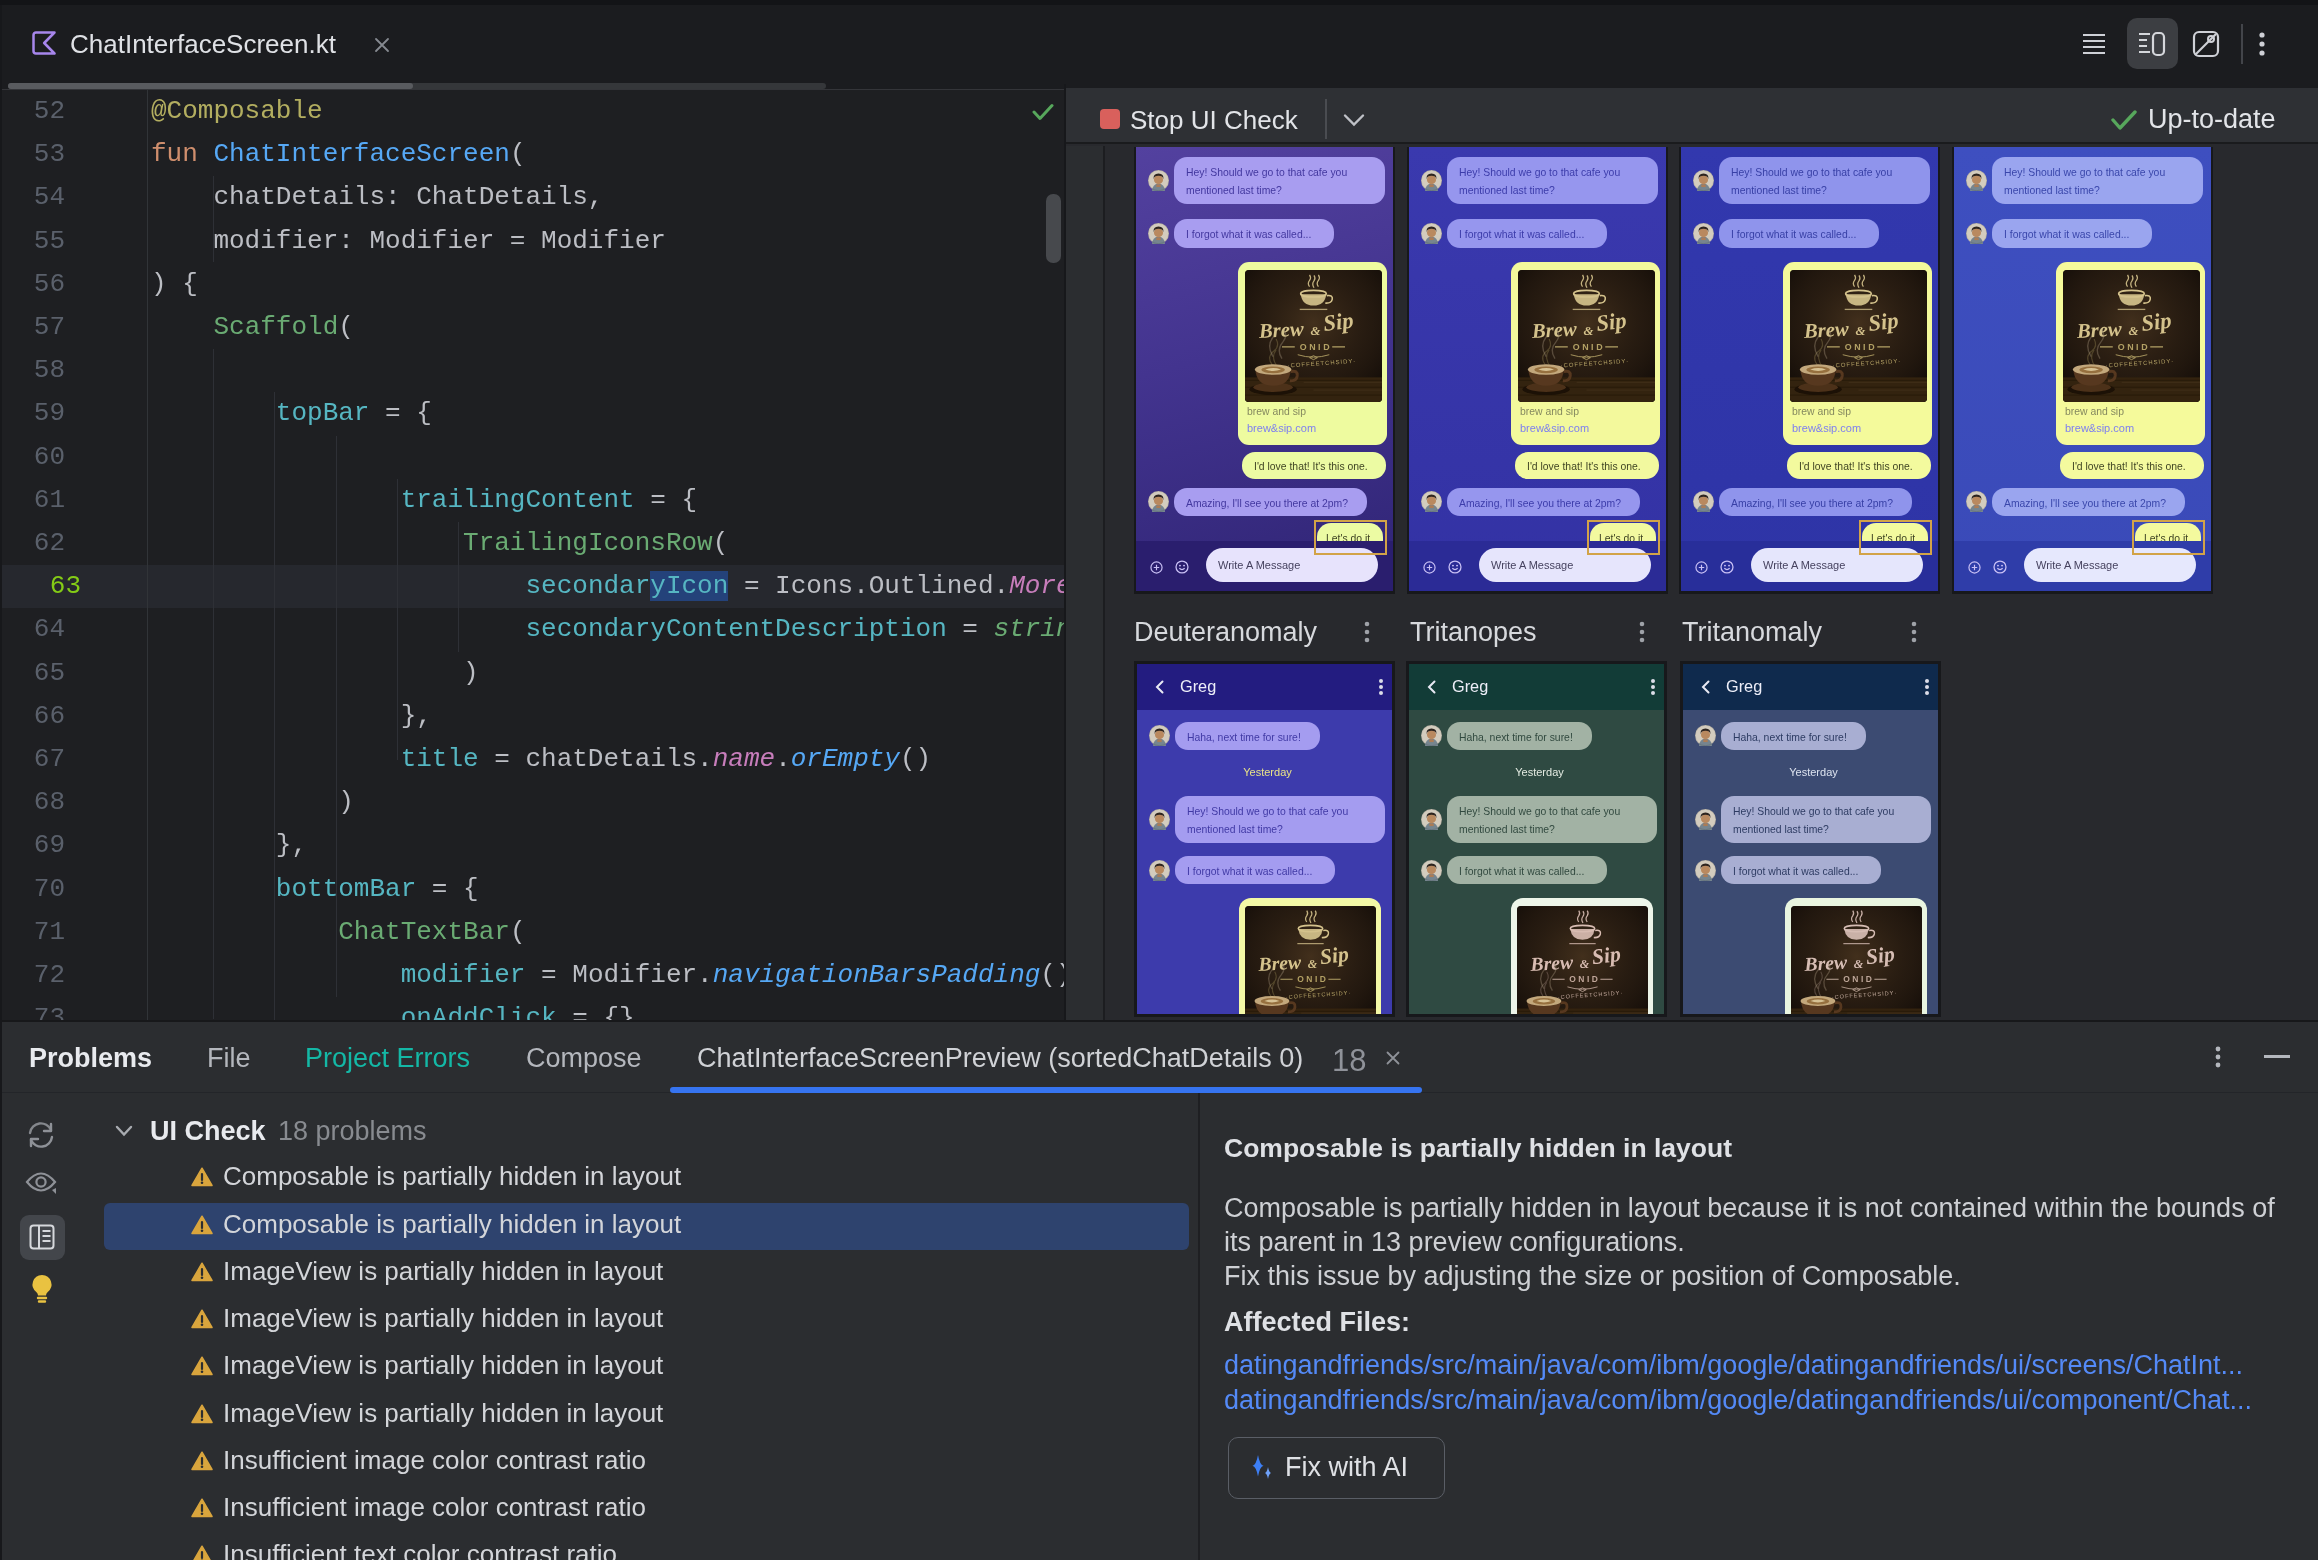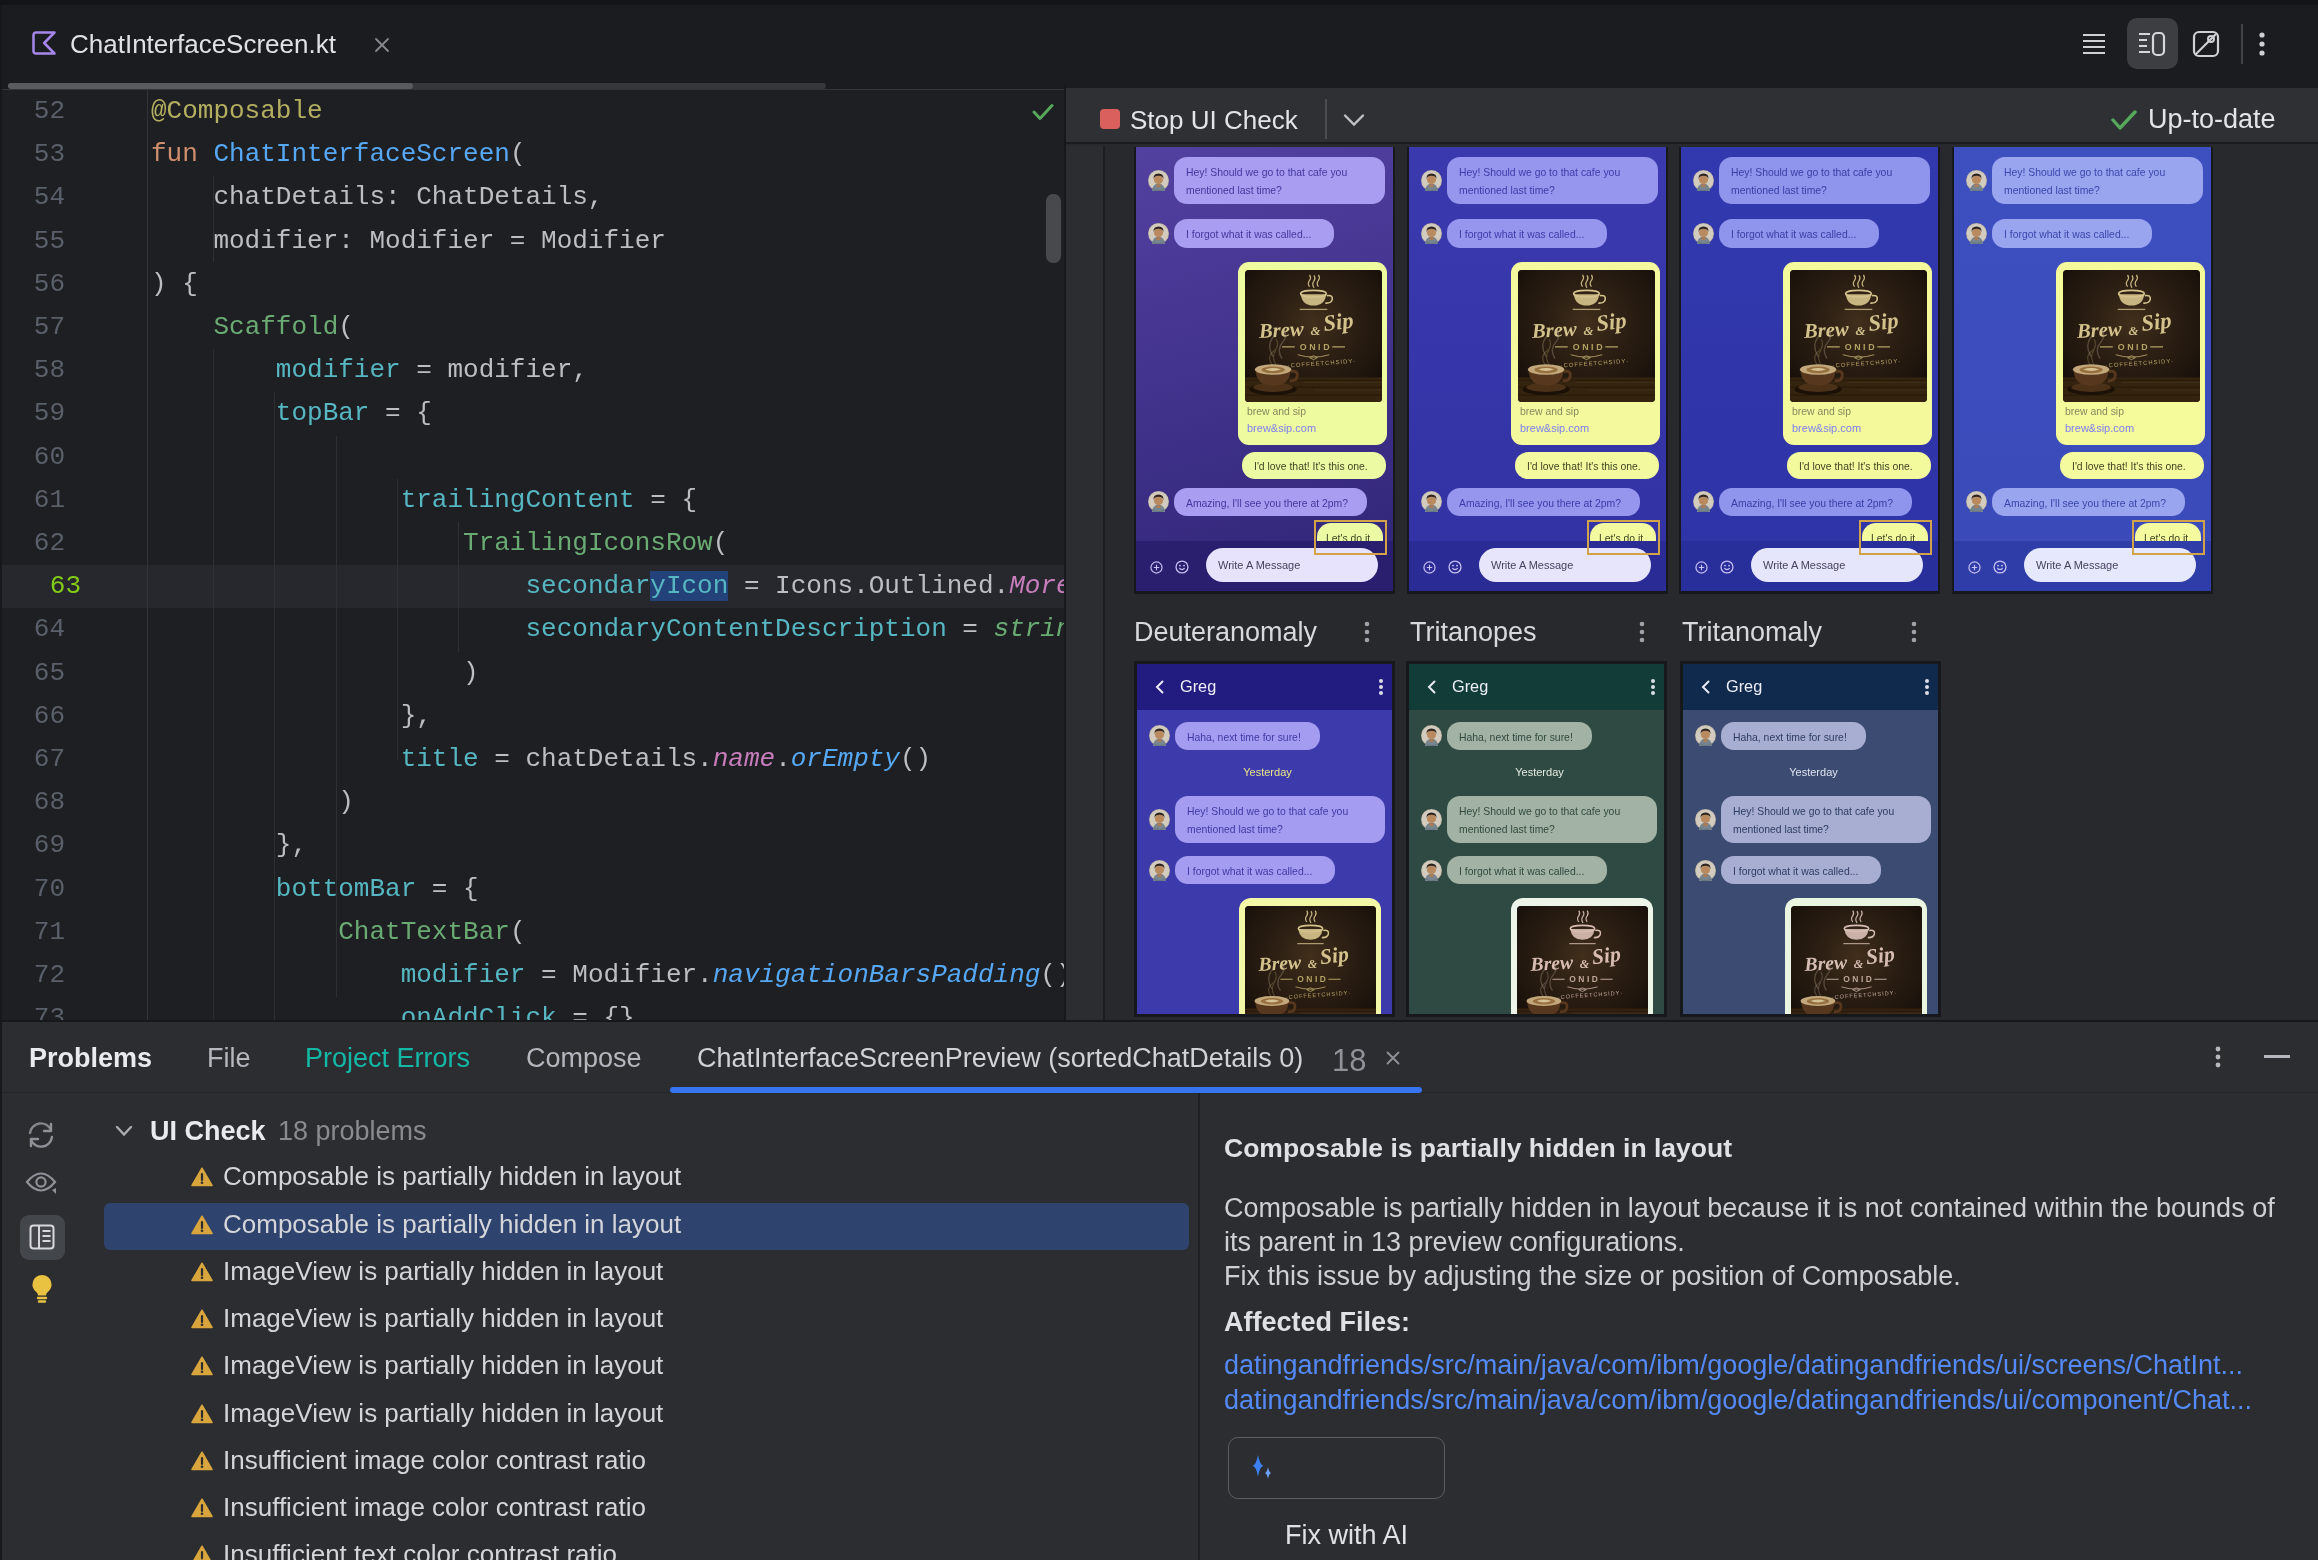--- a/index.html
+++ b/index.html
@@ -75,21 +75,20 @@
 <div class="codeline" style="left:151px;top:43px"><span class="k">fun </span><span class="f">ChatInterfaceScreen</span><span class="w">(</span></div>
 <div class="lnum" style="left:0;top:86px;color:#5a606b">54</div>
 <div class="codeline" style="left:151px;top:86px"><span class="w">    chatDetails: ChatDetails,</span></div>
 <div class="lnum" style="left:0;top:130px;color:#5a606b">55</div>
 <div class="codeline" style="left:151px;top:130px"><span class="w">    modifier: Modifier = Modifier</span></div>
 <div class="lnum" style="left:0;top:173px;color:#5a606b">56</div>
 <div class="codeline" style="left:151px;top:173px"><span class="w">) {</span></div>
 <div class="lnum" style="left:0;top:216px;color:#5a606b">57</div>
 <div class="codeline" style="left:151px;top:216px"><span class="w">    </span><span class="g">Scaffold</span><span class="w">(</span></div>
 <div class="lnum" style="left:0;top:259px;color:#5a606b">58</div>
-<div class="codeline" style="left:151px;top:259px"><span class="w">        </span><span class="p">modifier</span><span class="w"> = modifier,</span></div>
 <div class="lnum" style="left:0;top:302px;color:#5a606b">59</div>
 <div class="codeline" style="left:151px;top:302px"><span class="w">        </span><span class="p">topBar</span><span class="w"> = {</span></div>
 <div class="lnum" style="left:0;top:346px;color:#5a606b">60</div>
 <div class="lnum" style="left:0;top:389px;color:#5a606b">61</div>
 <div class="codeline" style="left:151px;top:389px"><span class="w">                </span><span class="p">trailingContent</span><span class="w"> = {</span></div>
 <div class="lnum" style="left:0;top:432px;color:#5a606b">62</div>
 <div class="codeline" style="left:151px;top:432px"><span class="w">                    </span><span class="g">TrailingIconsRow</span><span class="w">(</span></div>
 <div class="lnum" style="left:16px;top:475px;color:#84cc16">63</div>
 <div class="codeline" style="left:151px;top:475px"><span class="w">                        </span><span class="p">secondar</span><span class="sel"><span class="p">yIcon</span></span><span class="w"> = Icons.Outlined.</span><span class="pu">MoreV</span></div>
 <div class="lnum" style="left:0;top:518px;color:#5a606b">64</div>
@@ -858,15 +857,15 @@
 <div class="abs" style="left:1198px;top:1093px;width:2px;height:467px;background:#1e1f22"></div>
 <div class="abs" style="left:1224px;top:1133px;font-size:26.5px;font-weight:bold;color:#dfe1e5">Composable is partially hidden in layout</div>
 <div class="abs" style="left:1224px;top:1191px;font-size:27px;color:#ced0d4;line-height:34px">Composable is partially hidden in layout because it is not contained within the bounds of<br>its parent in 13 preview configurations.<br>Fix this issue by adjusting the size or position of Composable.</div>
 <div class="abs" style="left:1224px;top:1307px;font-size:27px;font-weight:bold;color:#dfe1e5">Affected Files:</div>
 <div class="abs" style="left:1224px;top:1348px;font-size:27px;color:#548af7;line-height:35px">datingandfriends/src/main/java/com/ibm/google/datingandfriends/ui/screens/ChatInt...<br>datingandfriends/src/main/java/com/ibm/google/datingandfriends/ui/component/Chat...</div>
 <div class="abs" style="left:1228px;top:1437px;width:217px;height:62px;border:1.5px solid #5a5e66;border-radius:10px"></div>
 <svg width="30" height="30" viewBox="0 0 30 30" style="position:absolute;left:1245px;top:1453px">
 <path d="M13,2 q1.8,10 5.5,10.8 q-3.7,.8 -5.5,10.8 q-1.8,-10 -5.5,-10.8 q3.7,-.8 5.5,-10.8 z" fill="#3d7ff5"></path>
 <path d="M23,14 q1,5.5 3.2,6 q-2.2,.5 -3.2,6 q-1,-5.5 -3.2,-6 q2.2,-.5 3.2,-6 z" fill="#6ea0f7"></path>
     </svg>
-<div class="abs" style="left:1285px;top:1520px;font-size:27px;color:#dfe1e5">Fix with AI</div>
+<div class="abs" style="left:1285px;top:1452px;font-size:27px;color:#dfe1e5">Fix with AI</div>
 <div class="abs" style="left:0;top:5px;width:2px;height:1555px;background:#17181b"></div>
 </div>
 
 </body></html>

